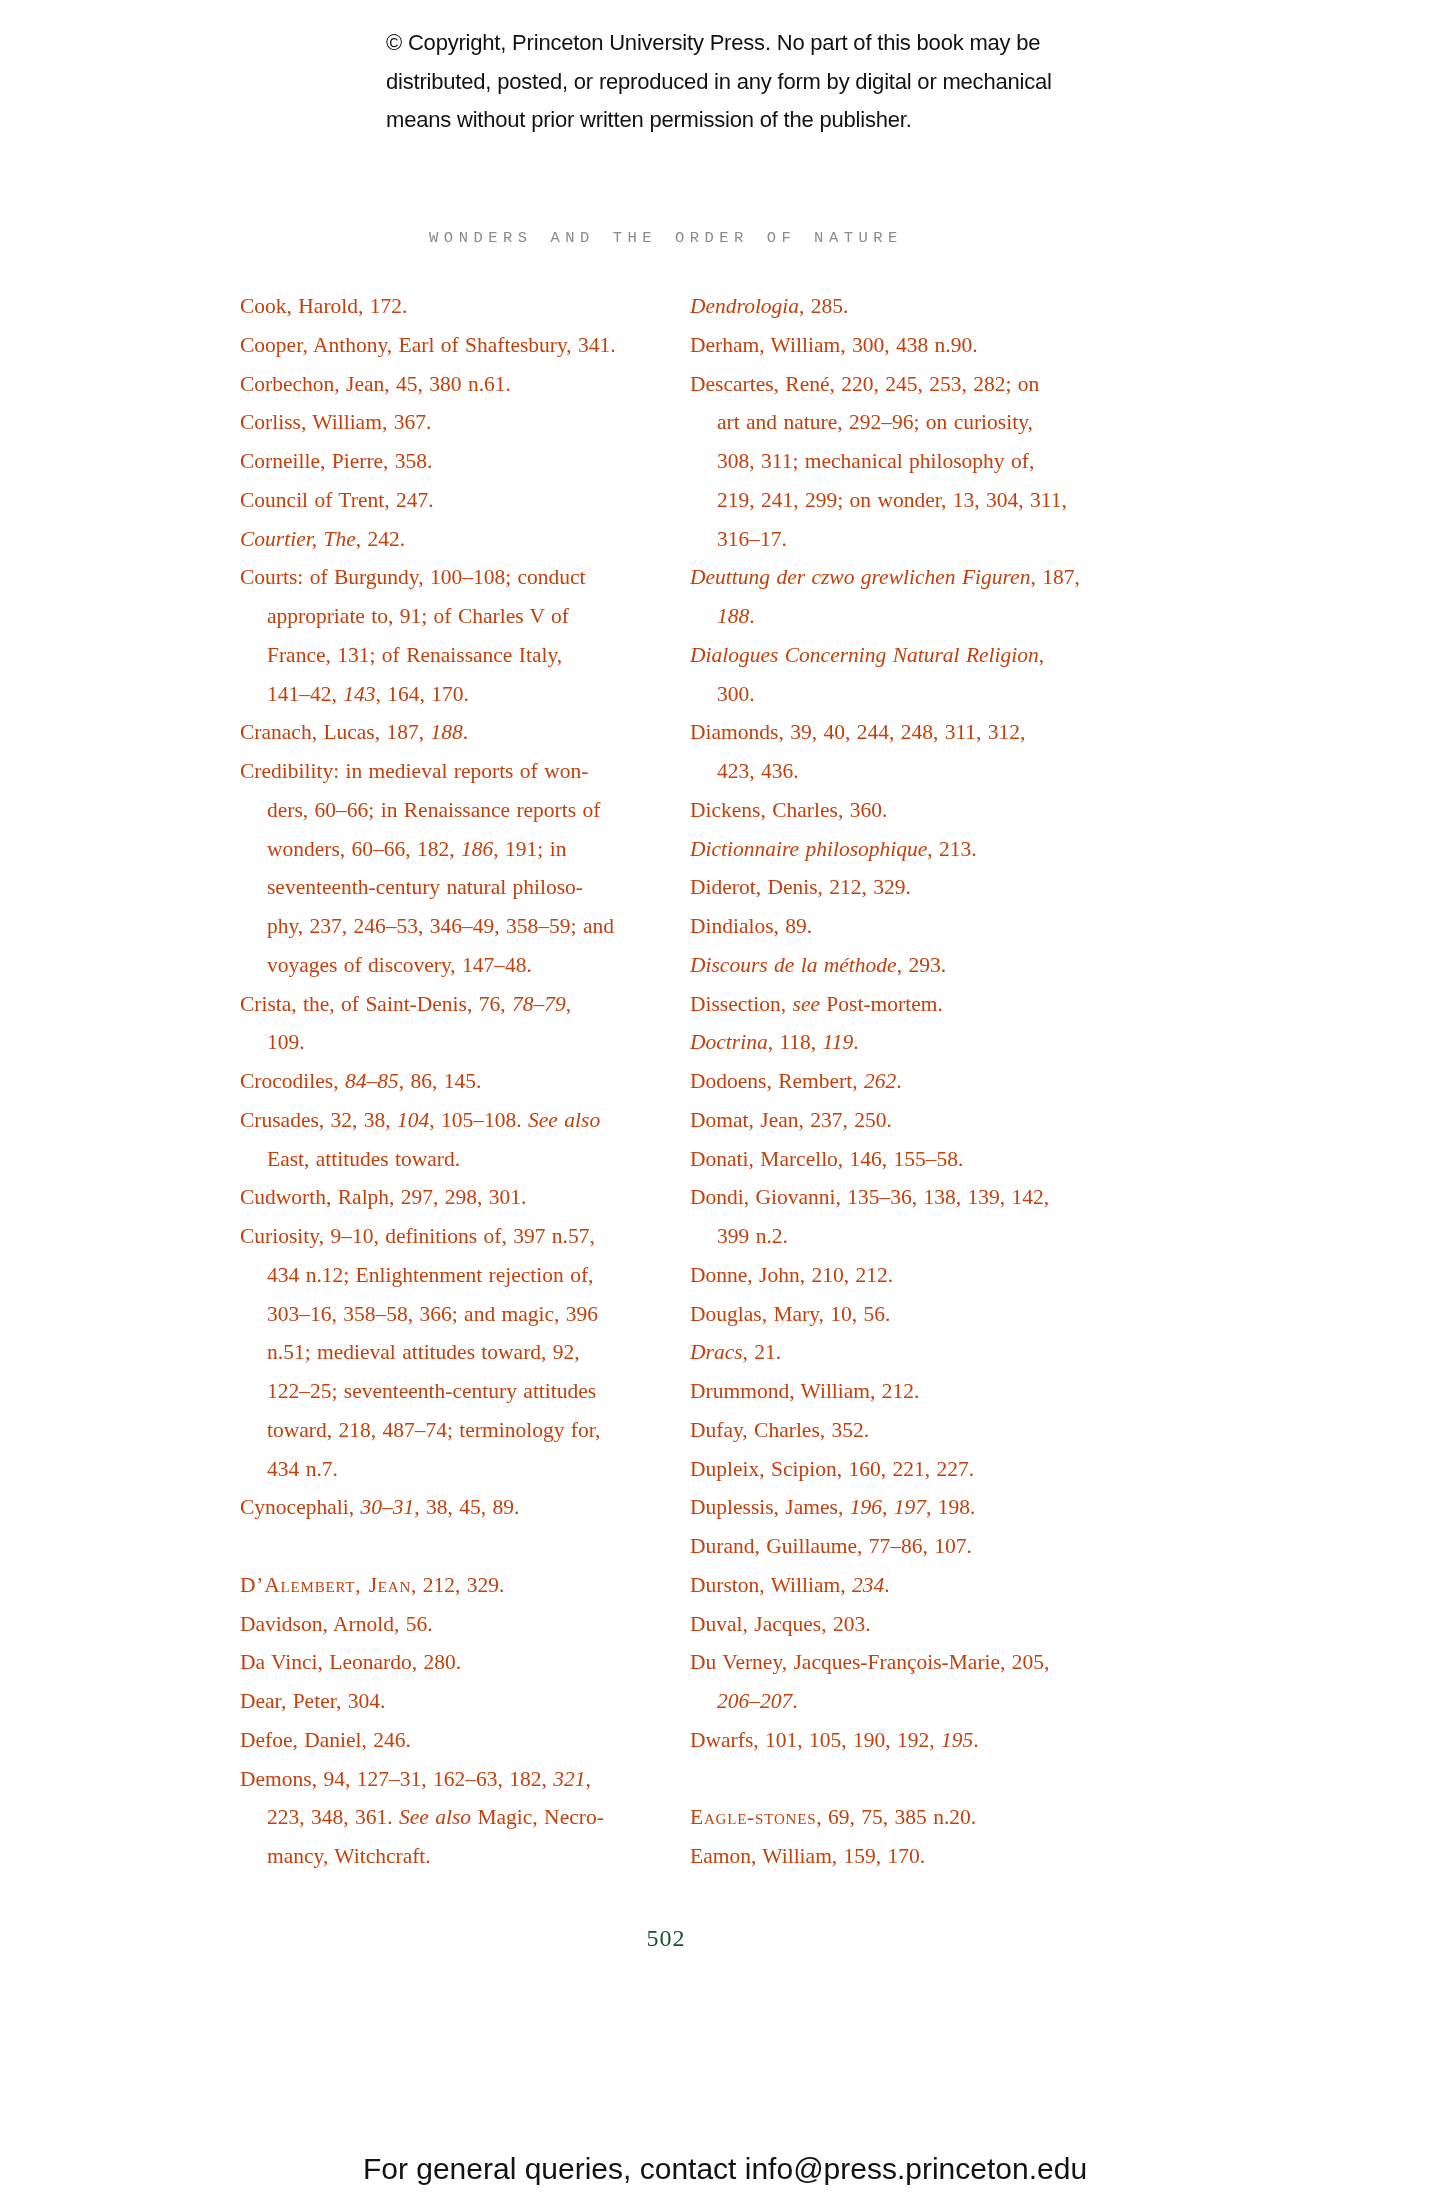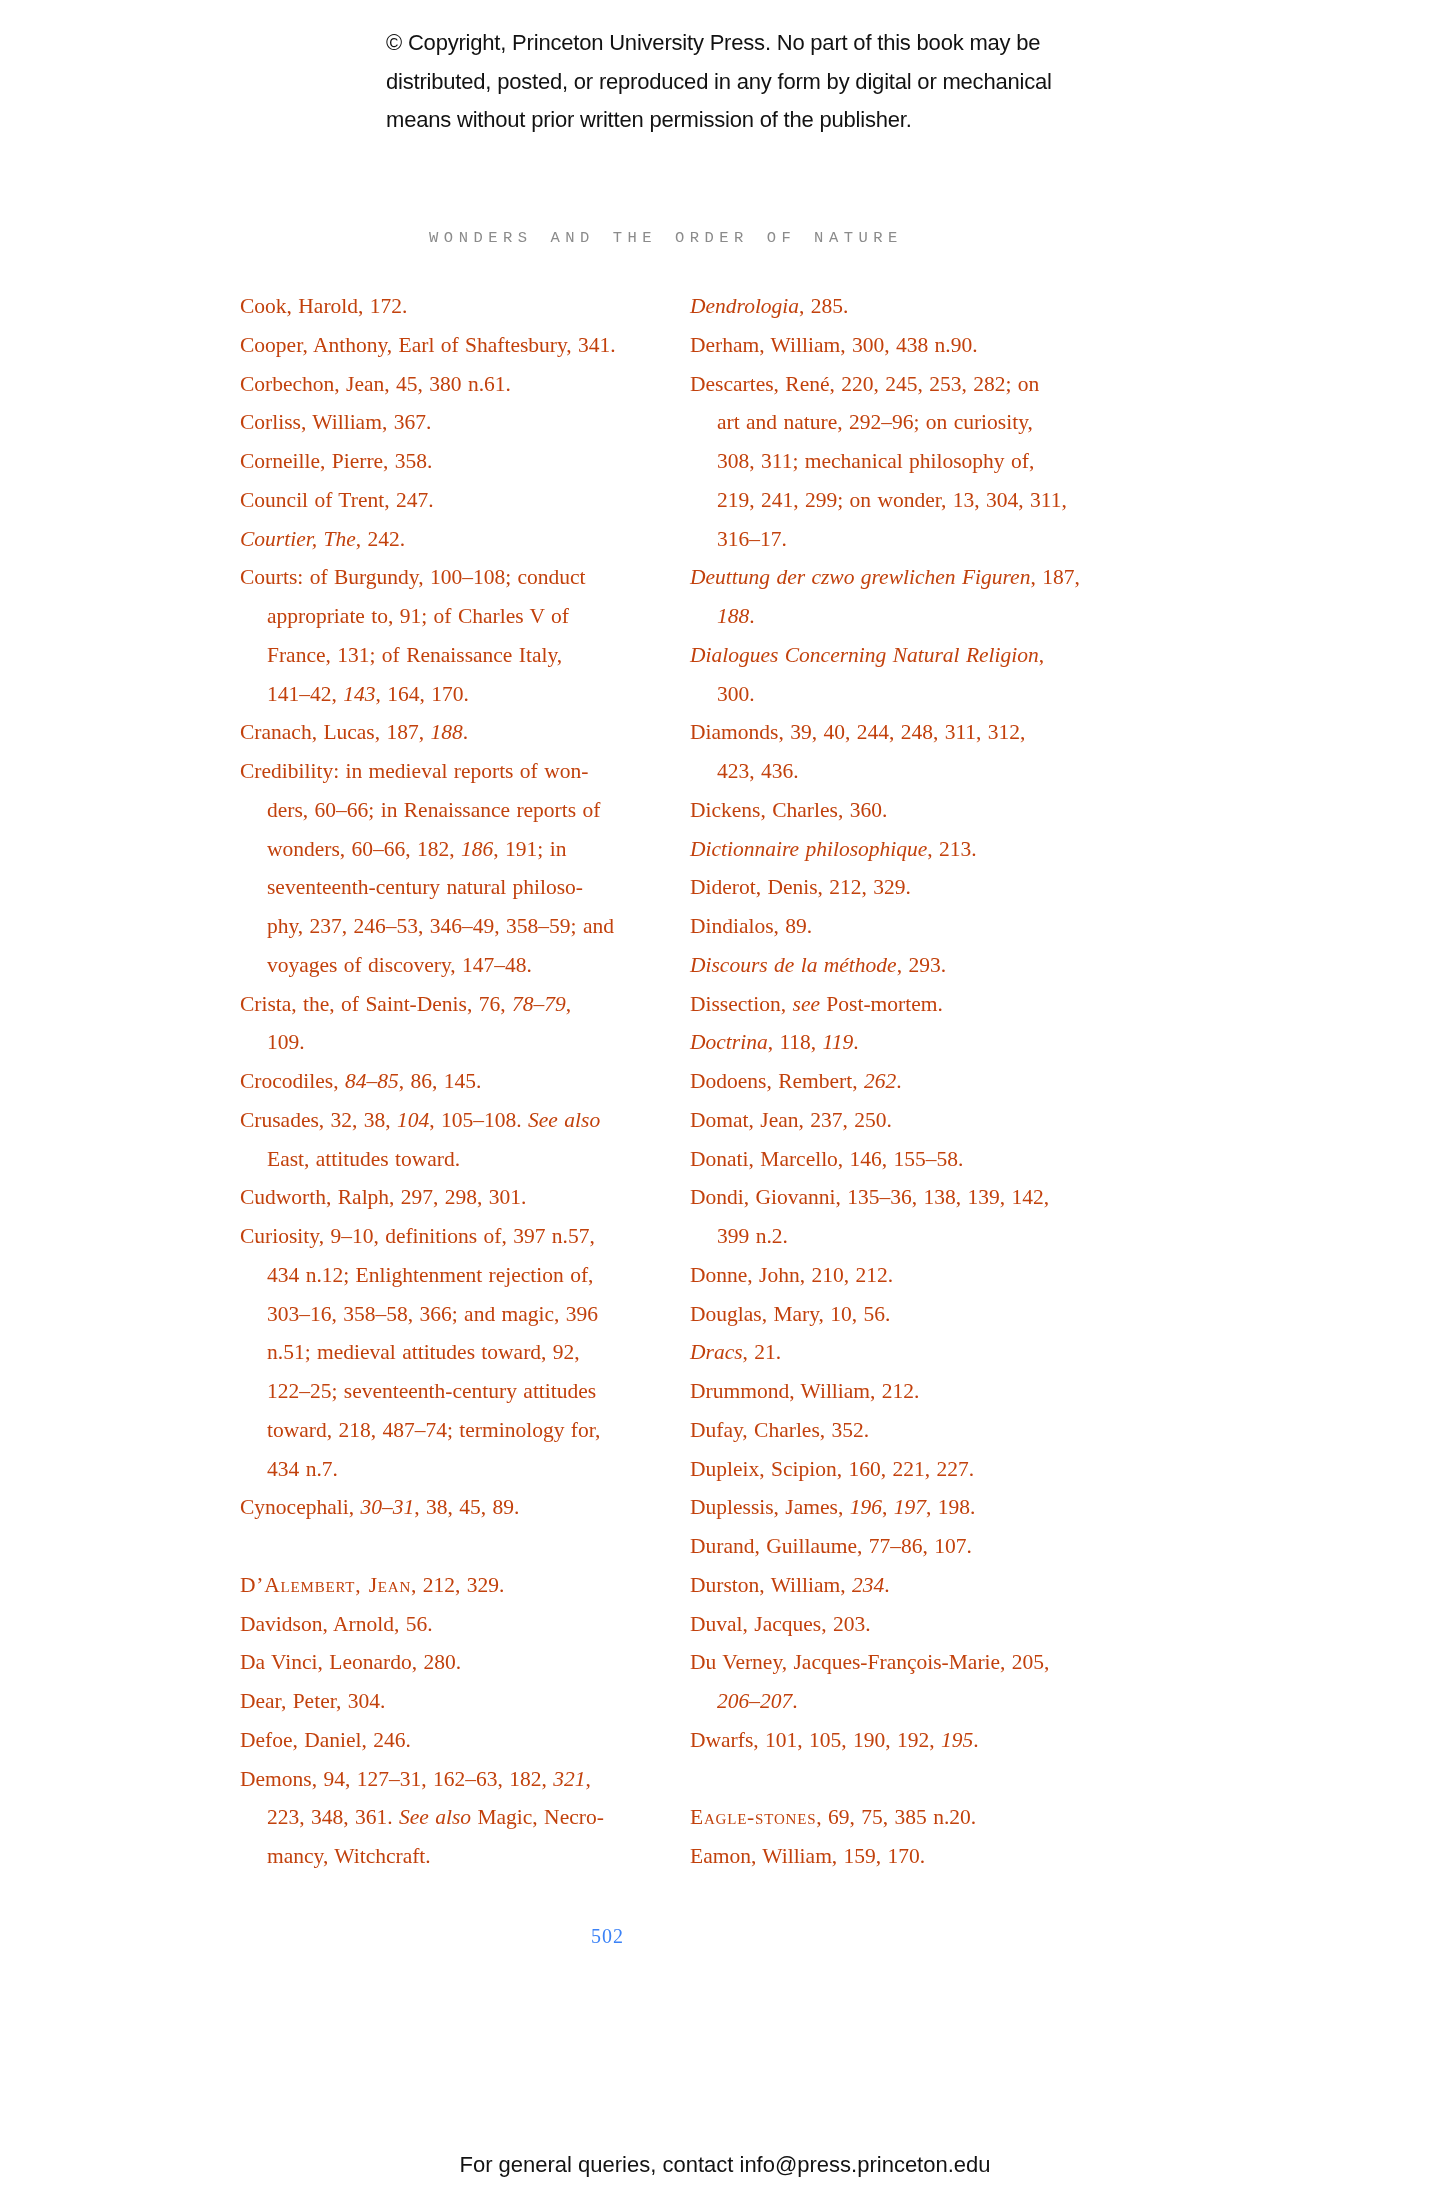--- a/index.html
+++ b/index.html
@@ -28,28 +28,28 @@
   .col-left{left:240px;width:445px;}
   .col-right{left:690px;width:470px;}
 
   .ln{white-space:nowrap;}
   .ind{padding-left:27px;}
   .gap{margin-top:38.75px;}
   .it{font-style:italic;}
   .sc{font-variant:small-caps;letter-spacing:0.8px;}
 
   .page-number{
-    position:absolute;left:591px;top:1925px;width:150px;text-align:left;
-    font-family:"Liberation Serif",serif;font-size:20px;color:#3b82f6;
+    position:absolute;left:591px;top:1925px;width:150px;text-align:center;
+    font-family:"Liberation Serif",serif;font-size:24px;color:#14532d;
     letter-spacing:1px;
   }
 
   .footer{
     position:absolute;left:0;top:2152px;width:1450px;text-align:center;
-    font-family:"Liberation Sans",sans-serif;font-size:22px;color:#121212;
+    font-family:"Liberation Sans",sans-serif;font-size:30px;color:#121212;
   }
 </style>
 </head>
 <body>
 
 <div class="page">
 
   <div class="copyright">
       <div>© Copyright, Princeton University Press. No part of this book may be</div>
       <div>distributed, posted, or reproduced in any form by digital or mechanical</div>

